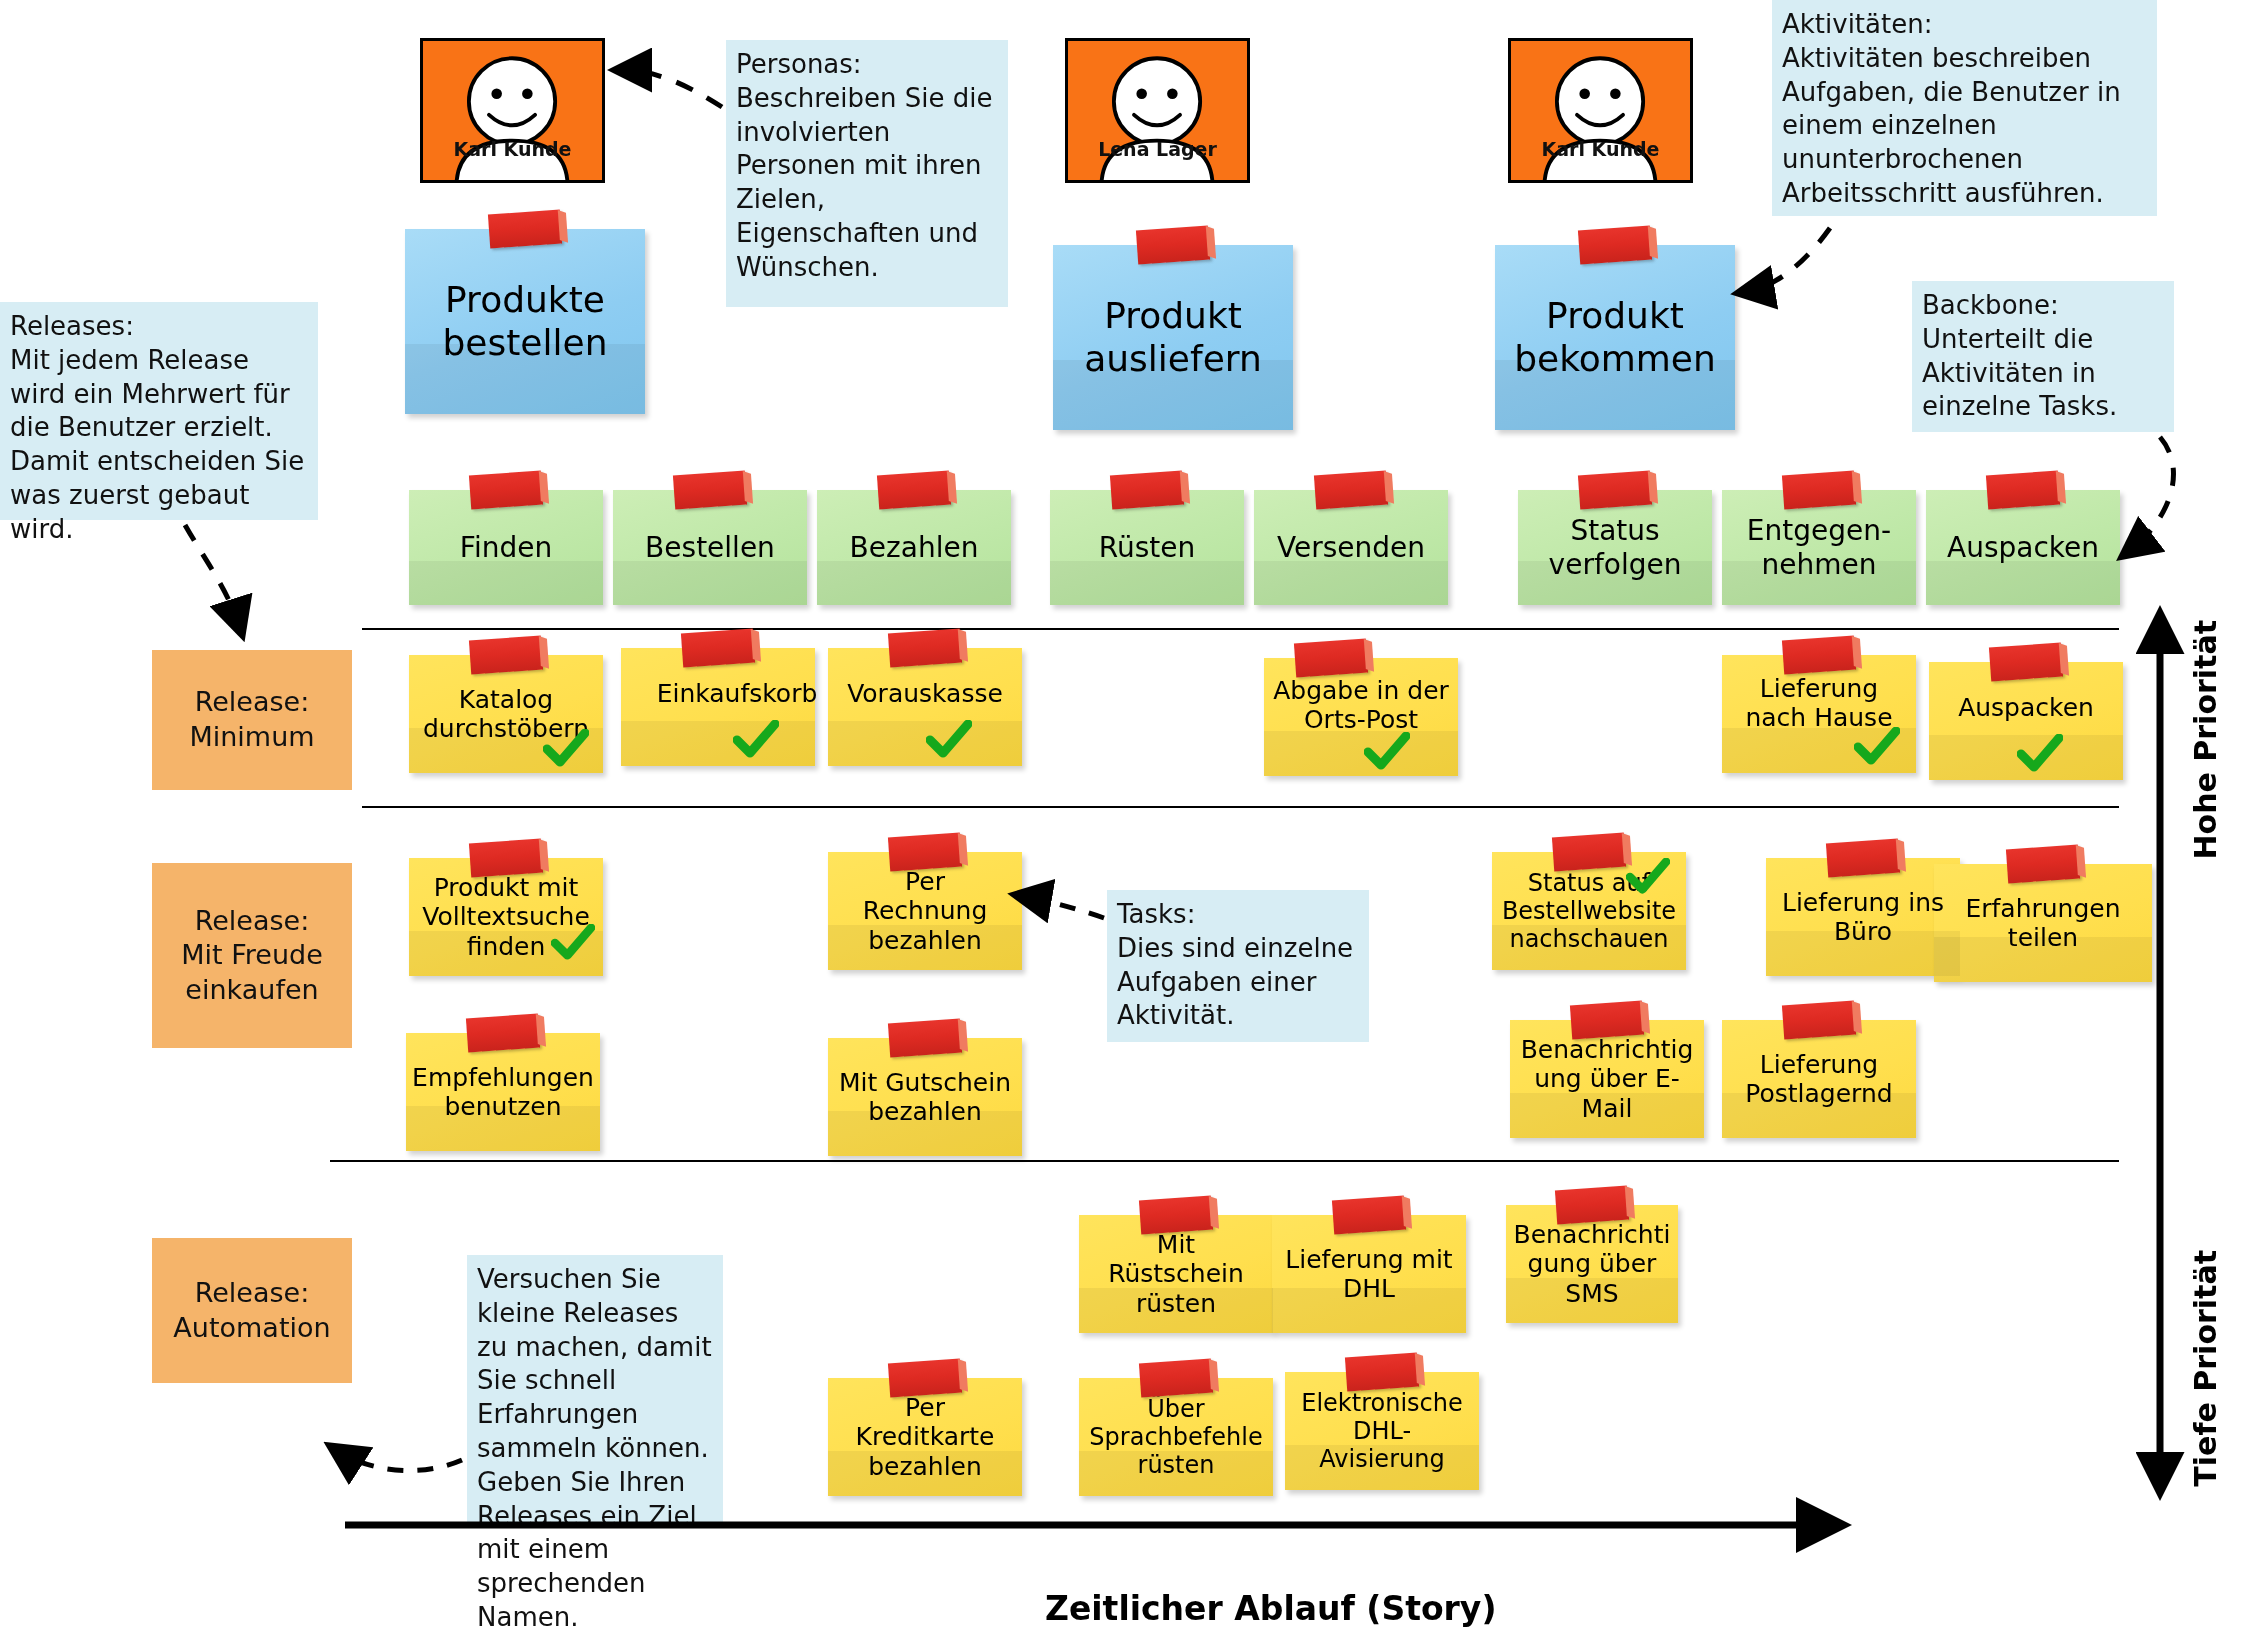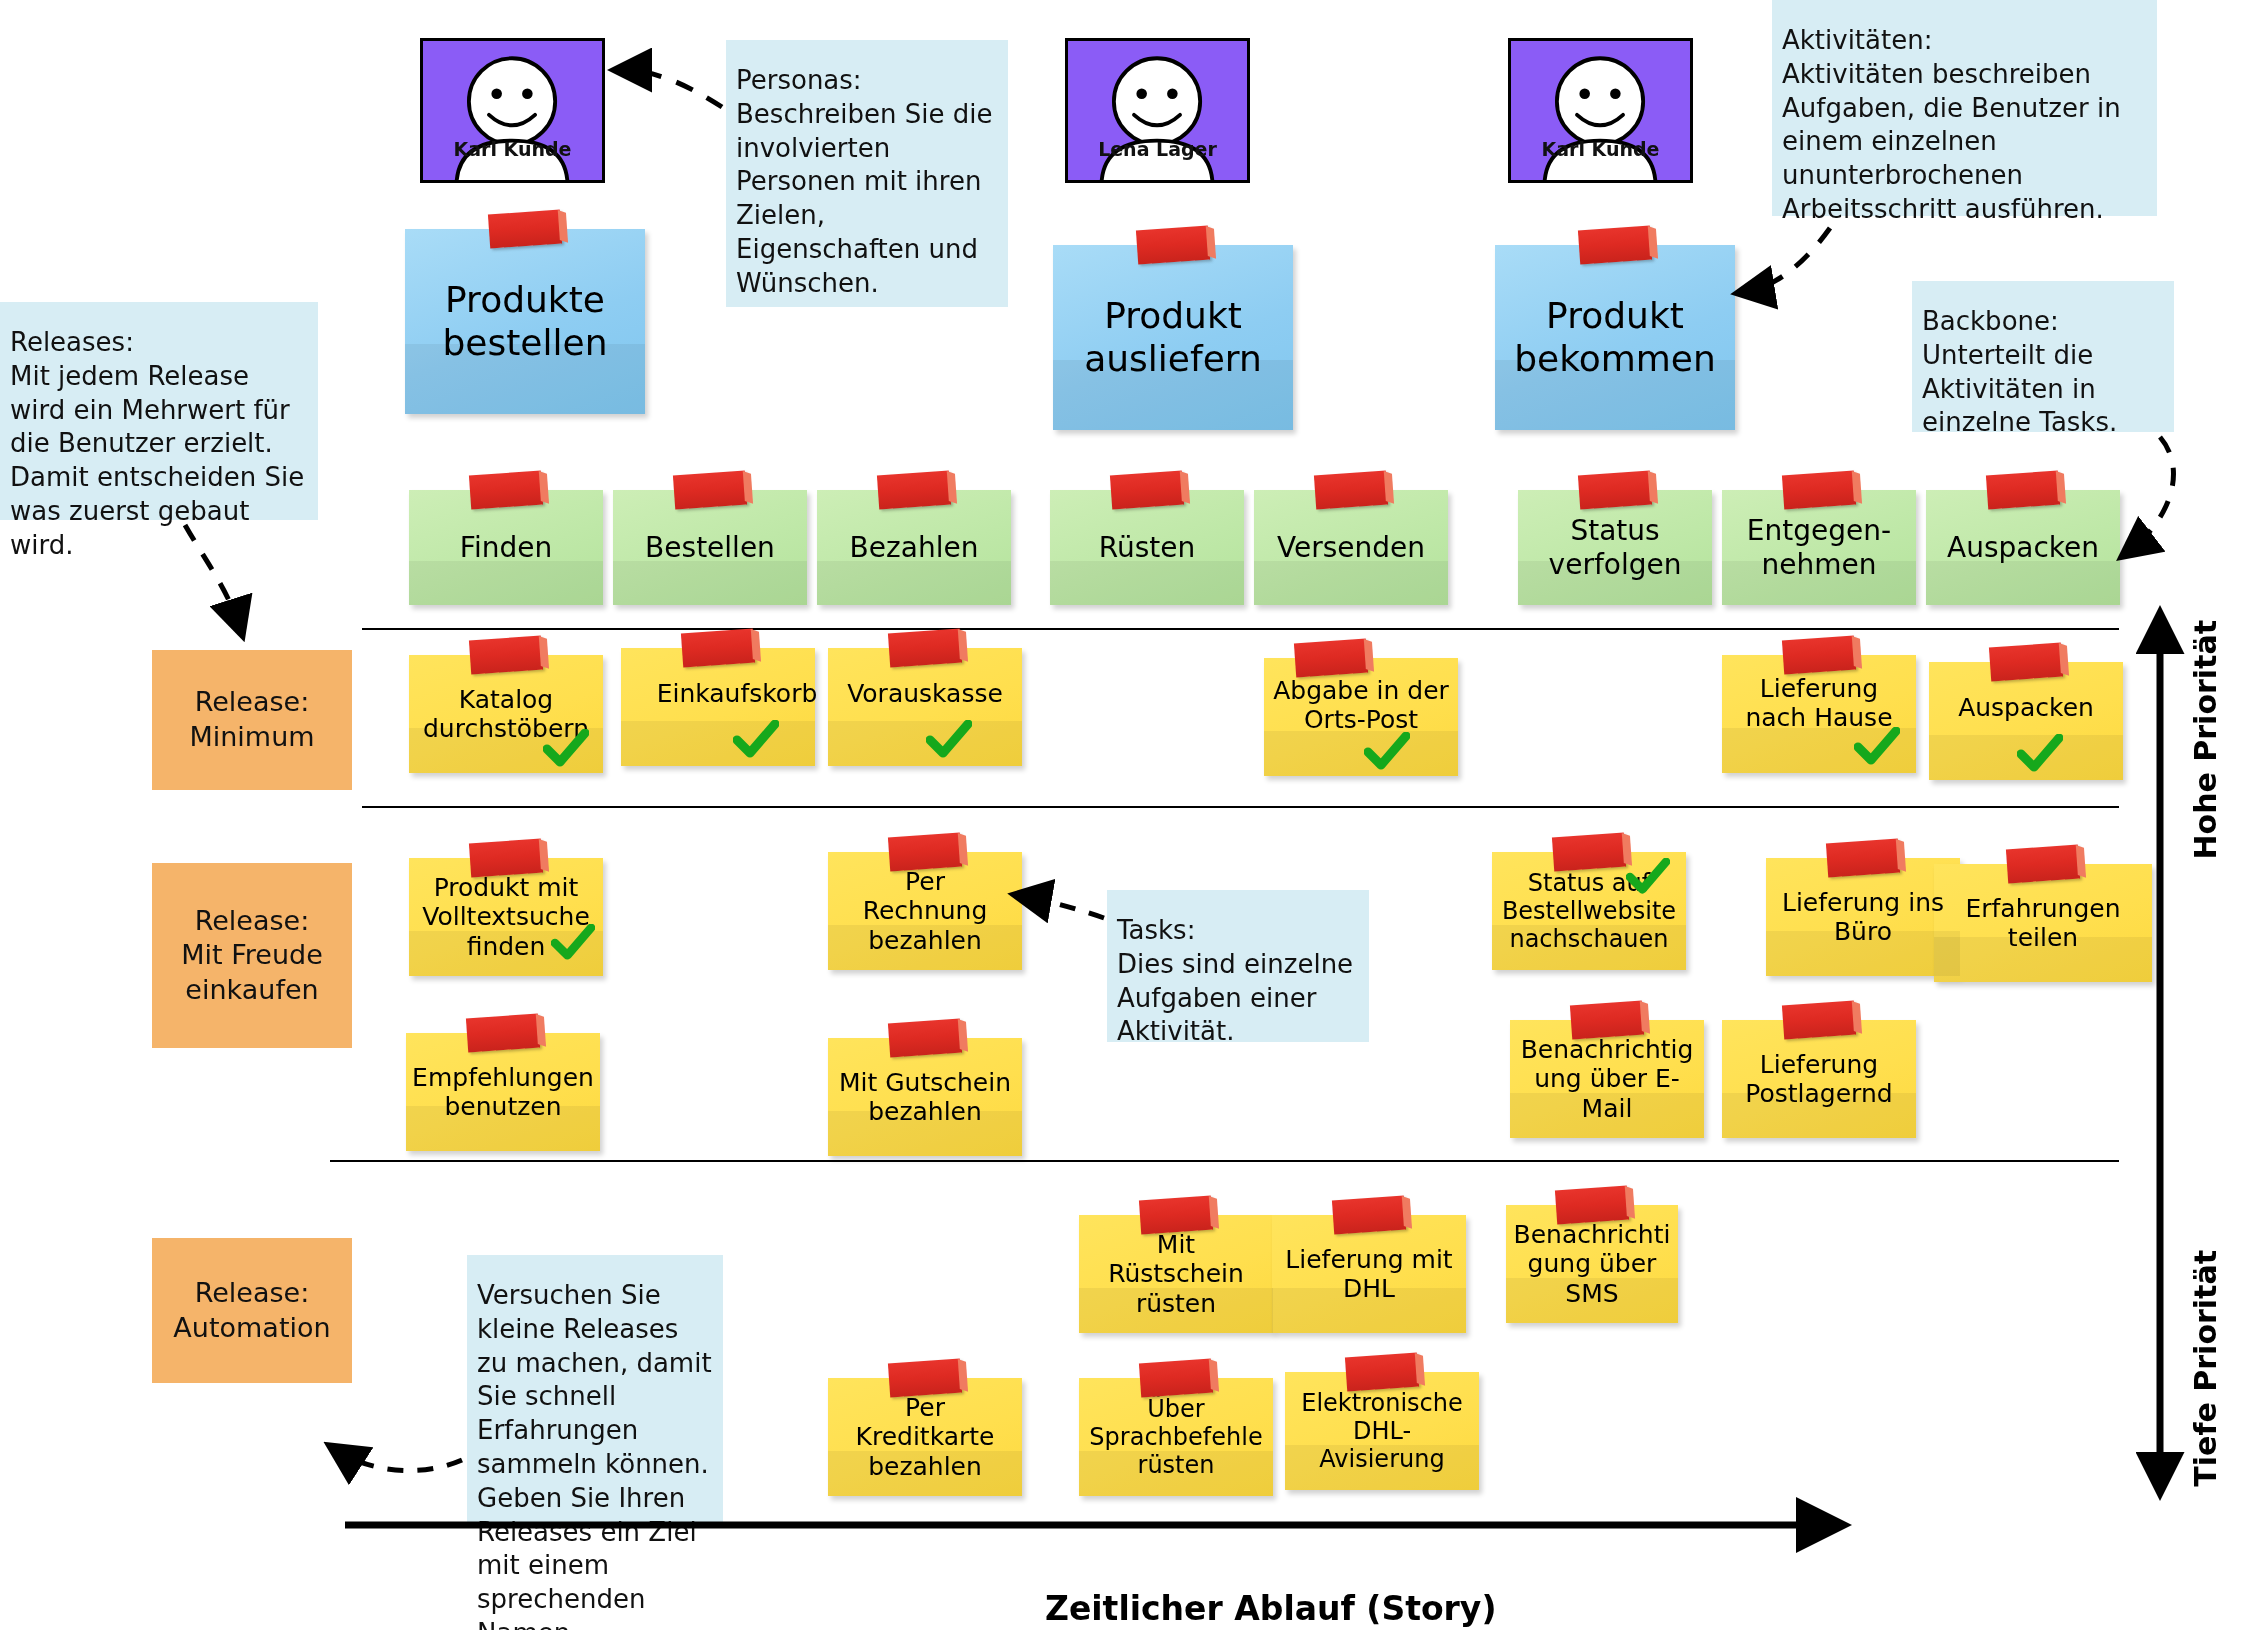--- a/index.html
+++ b/index.html
@@ -4,21 +4,21 @@
 <style>
   html,body{margin:0;padding:0;background:#ffffff;}
   body{font-family:"DejaVu Sans","Liberation Sans",sans-serif;}
   #canvas{position:relative;width:2258px;height:1630px;background:#fff;overflow:hidden;}
 
   
   .abs{position:absolute;box-sizing:border-box;}
 
   
   .note{background:#d7edf4;color:#111;font-size:26px;line-height:1.30;
-        padding:24px 10px 10px 10px;white-space:pre-line;
+        padding:8px 10px 10px 10px;white-space:pre-line;
         font-family:"DejaVu Sans","Liberation Sans",sans-serif;}
 
   
   .card{position:absolute;box-sizing:border-box;display:flex;align-items:center;
         justify-content:center;text-align:center;color:#000;
         font-family:"DejaVu Sans","Liberation Sans",sans-serif;
         box-shadow:3px 4px 5px rgba(0,0,0,.18);}
   .card .txt{position:relative;z-index:2;padding:0 6px;white-space:pre-line;line-height:1.18;}
   
   .card::after{content:"";position:absolute;left:0;right:0;bottom:0;height:38%;
@@ -42,21 +42,21 @@
   
   .check{position:absolute;z-index:6;color:#16a81c;font-size:0;line-height:0;}
   .check svg{display:block;}
 
   
   .release{background:#f5b46a;display:flex;align-items:center;justify-content:center;
            text-align:center;font-size:27px;color:#111;line-height:1.28;
            white-space:pre-line;box-sizing:border-box;}
 
   
-  .persona{border:3px solid #000;background:#8b5cf6;box-sizing:border-box;position:absolute;}
+  .persona{border:3px solid #000;background:#f97316;box-sizing:border-box;position:absolute;}
   .persona svg{display:block;width:100%;height:100%;}
   .persona .pname{position:absolute;left:0;right:0;bottom:20px;text-align:center;
         font-size:19px;font-weight:bold;color:#111;
         font-family:"DejaVu Sans","Liberation Sans",sans-serif;}
 
   
   .hrule{background:#000;height:2px;}
   svg.overlay{position:absolute;left:0;top:0;width:2258px;height:1630px;pointer-events:none;z-index:20;}
 
   .axis-label{position:absolute;font-size:33px;font-weight:bold;color:#000;

